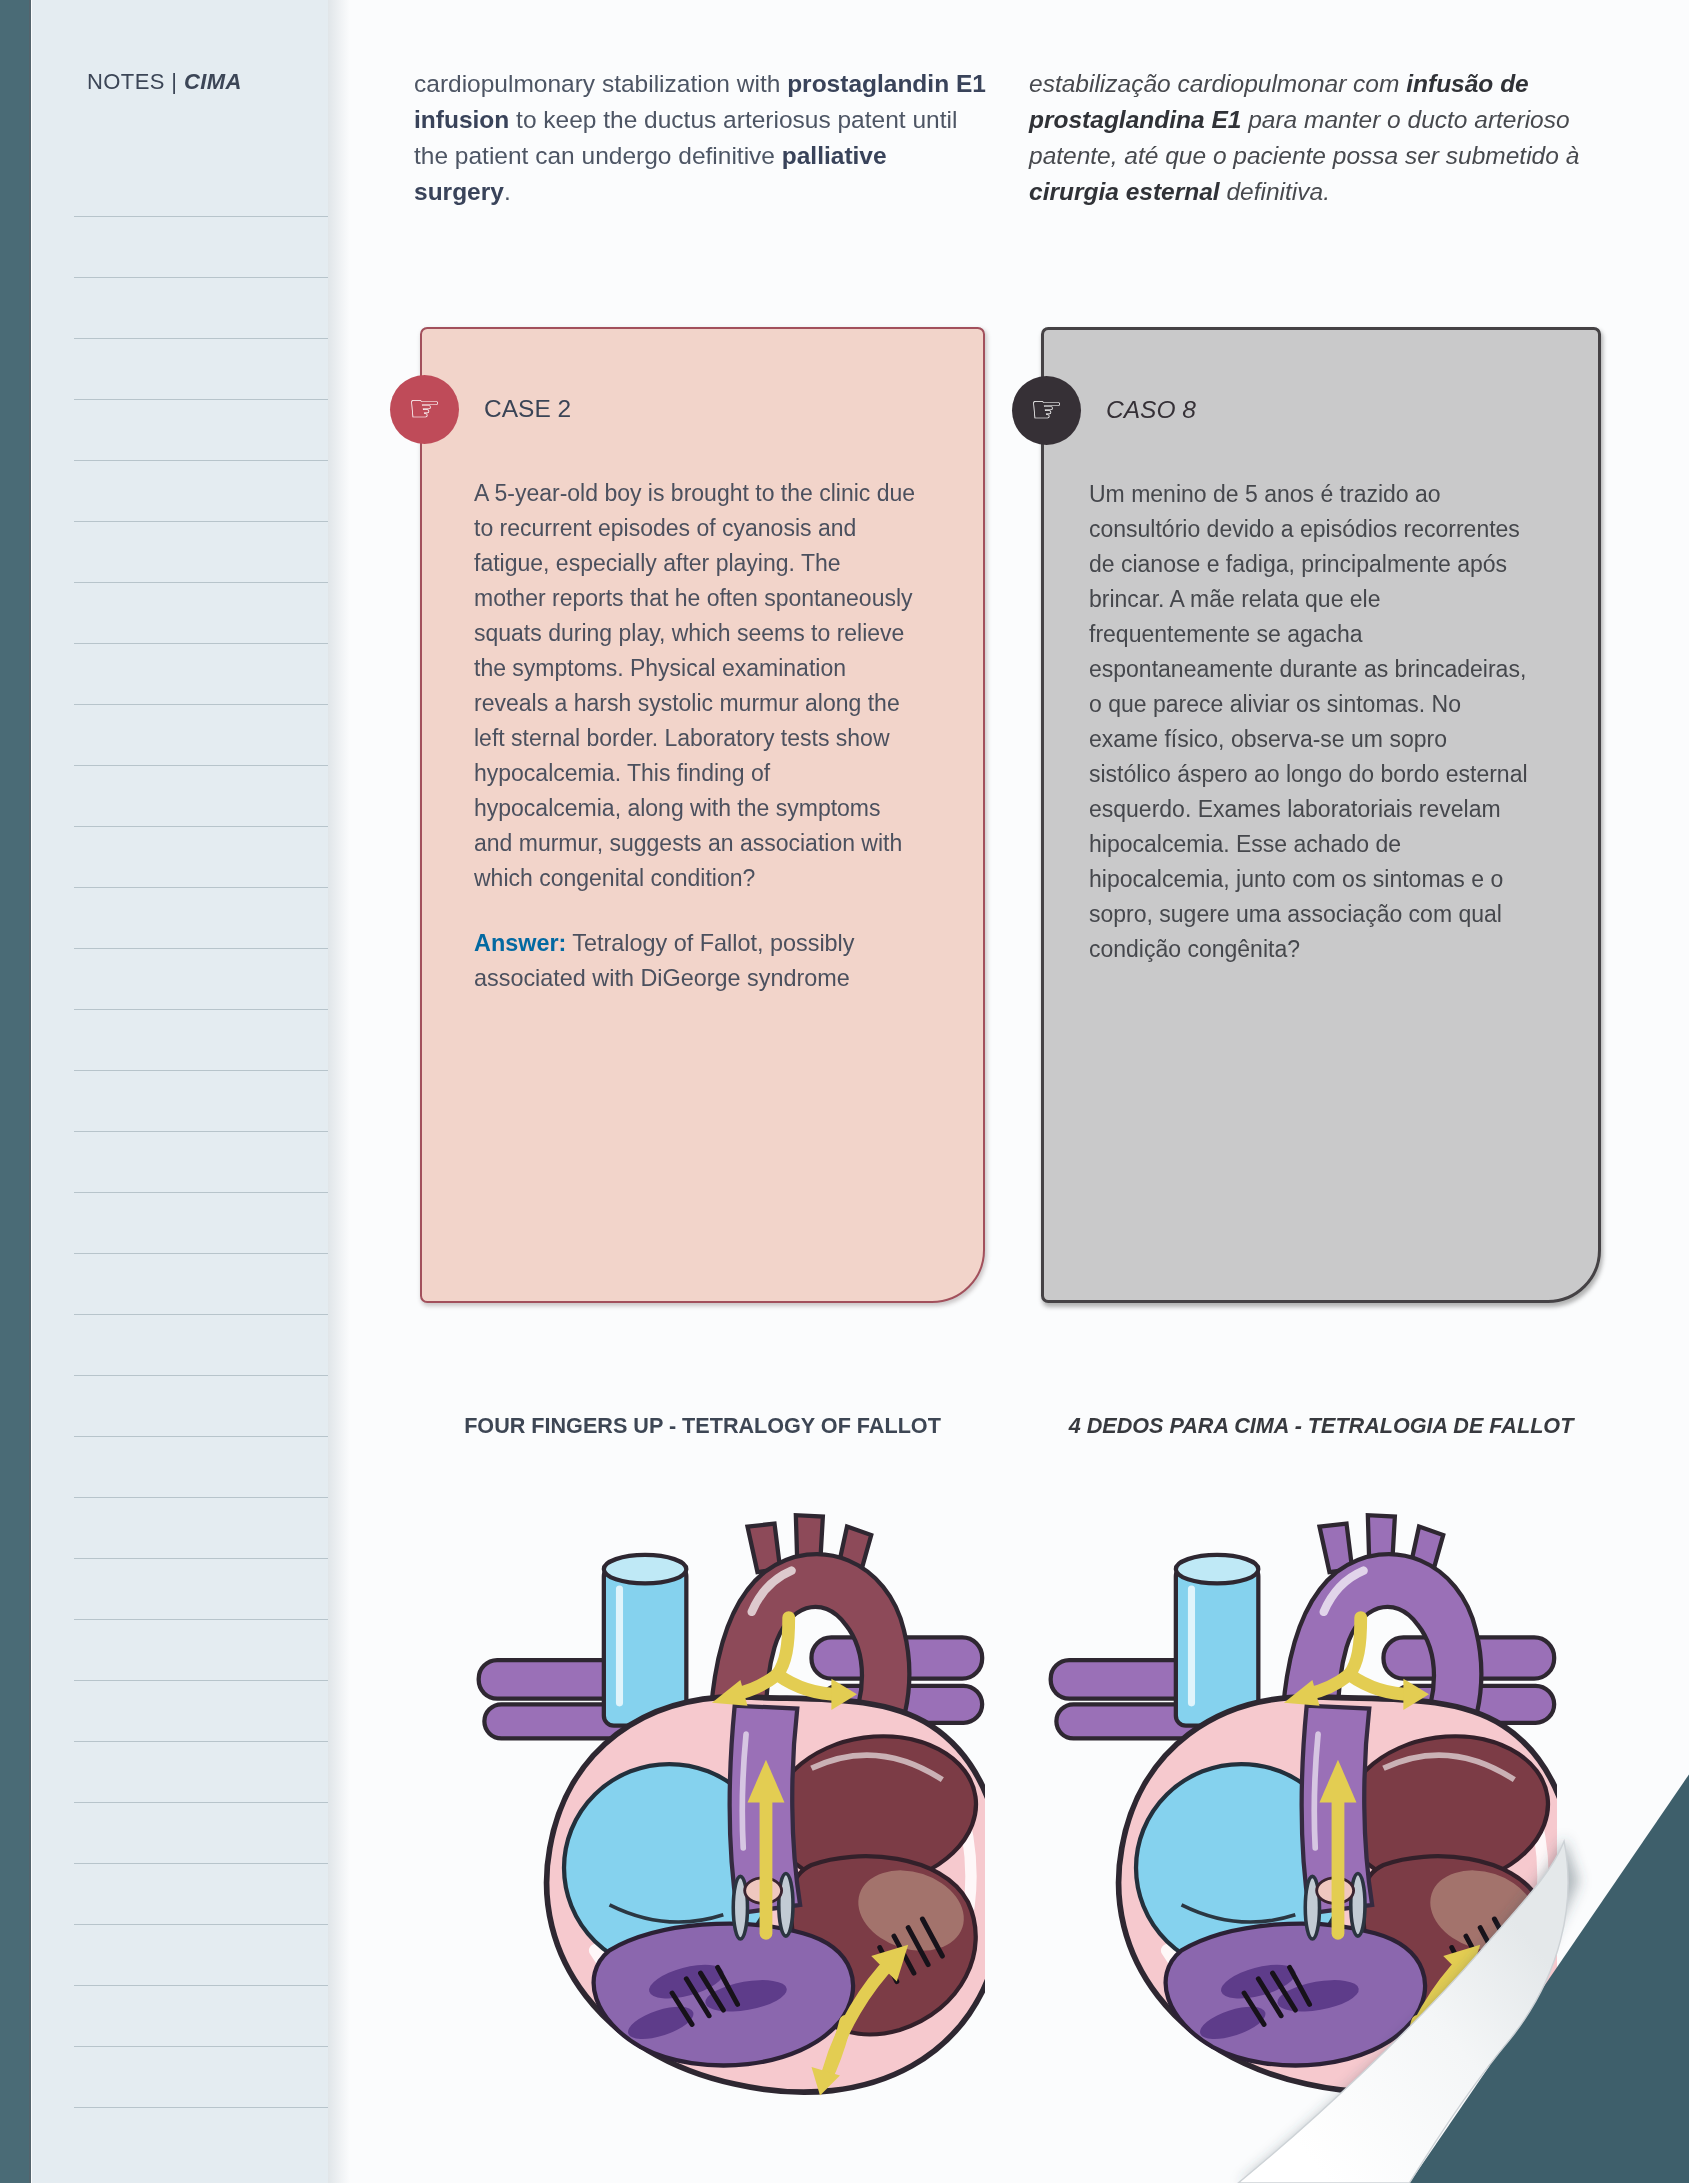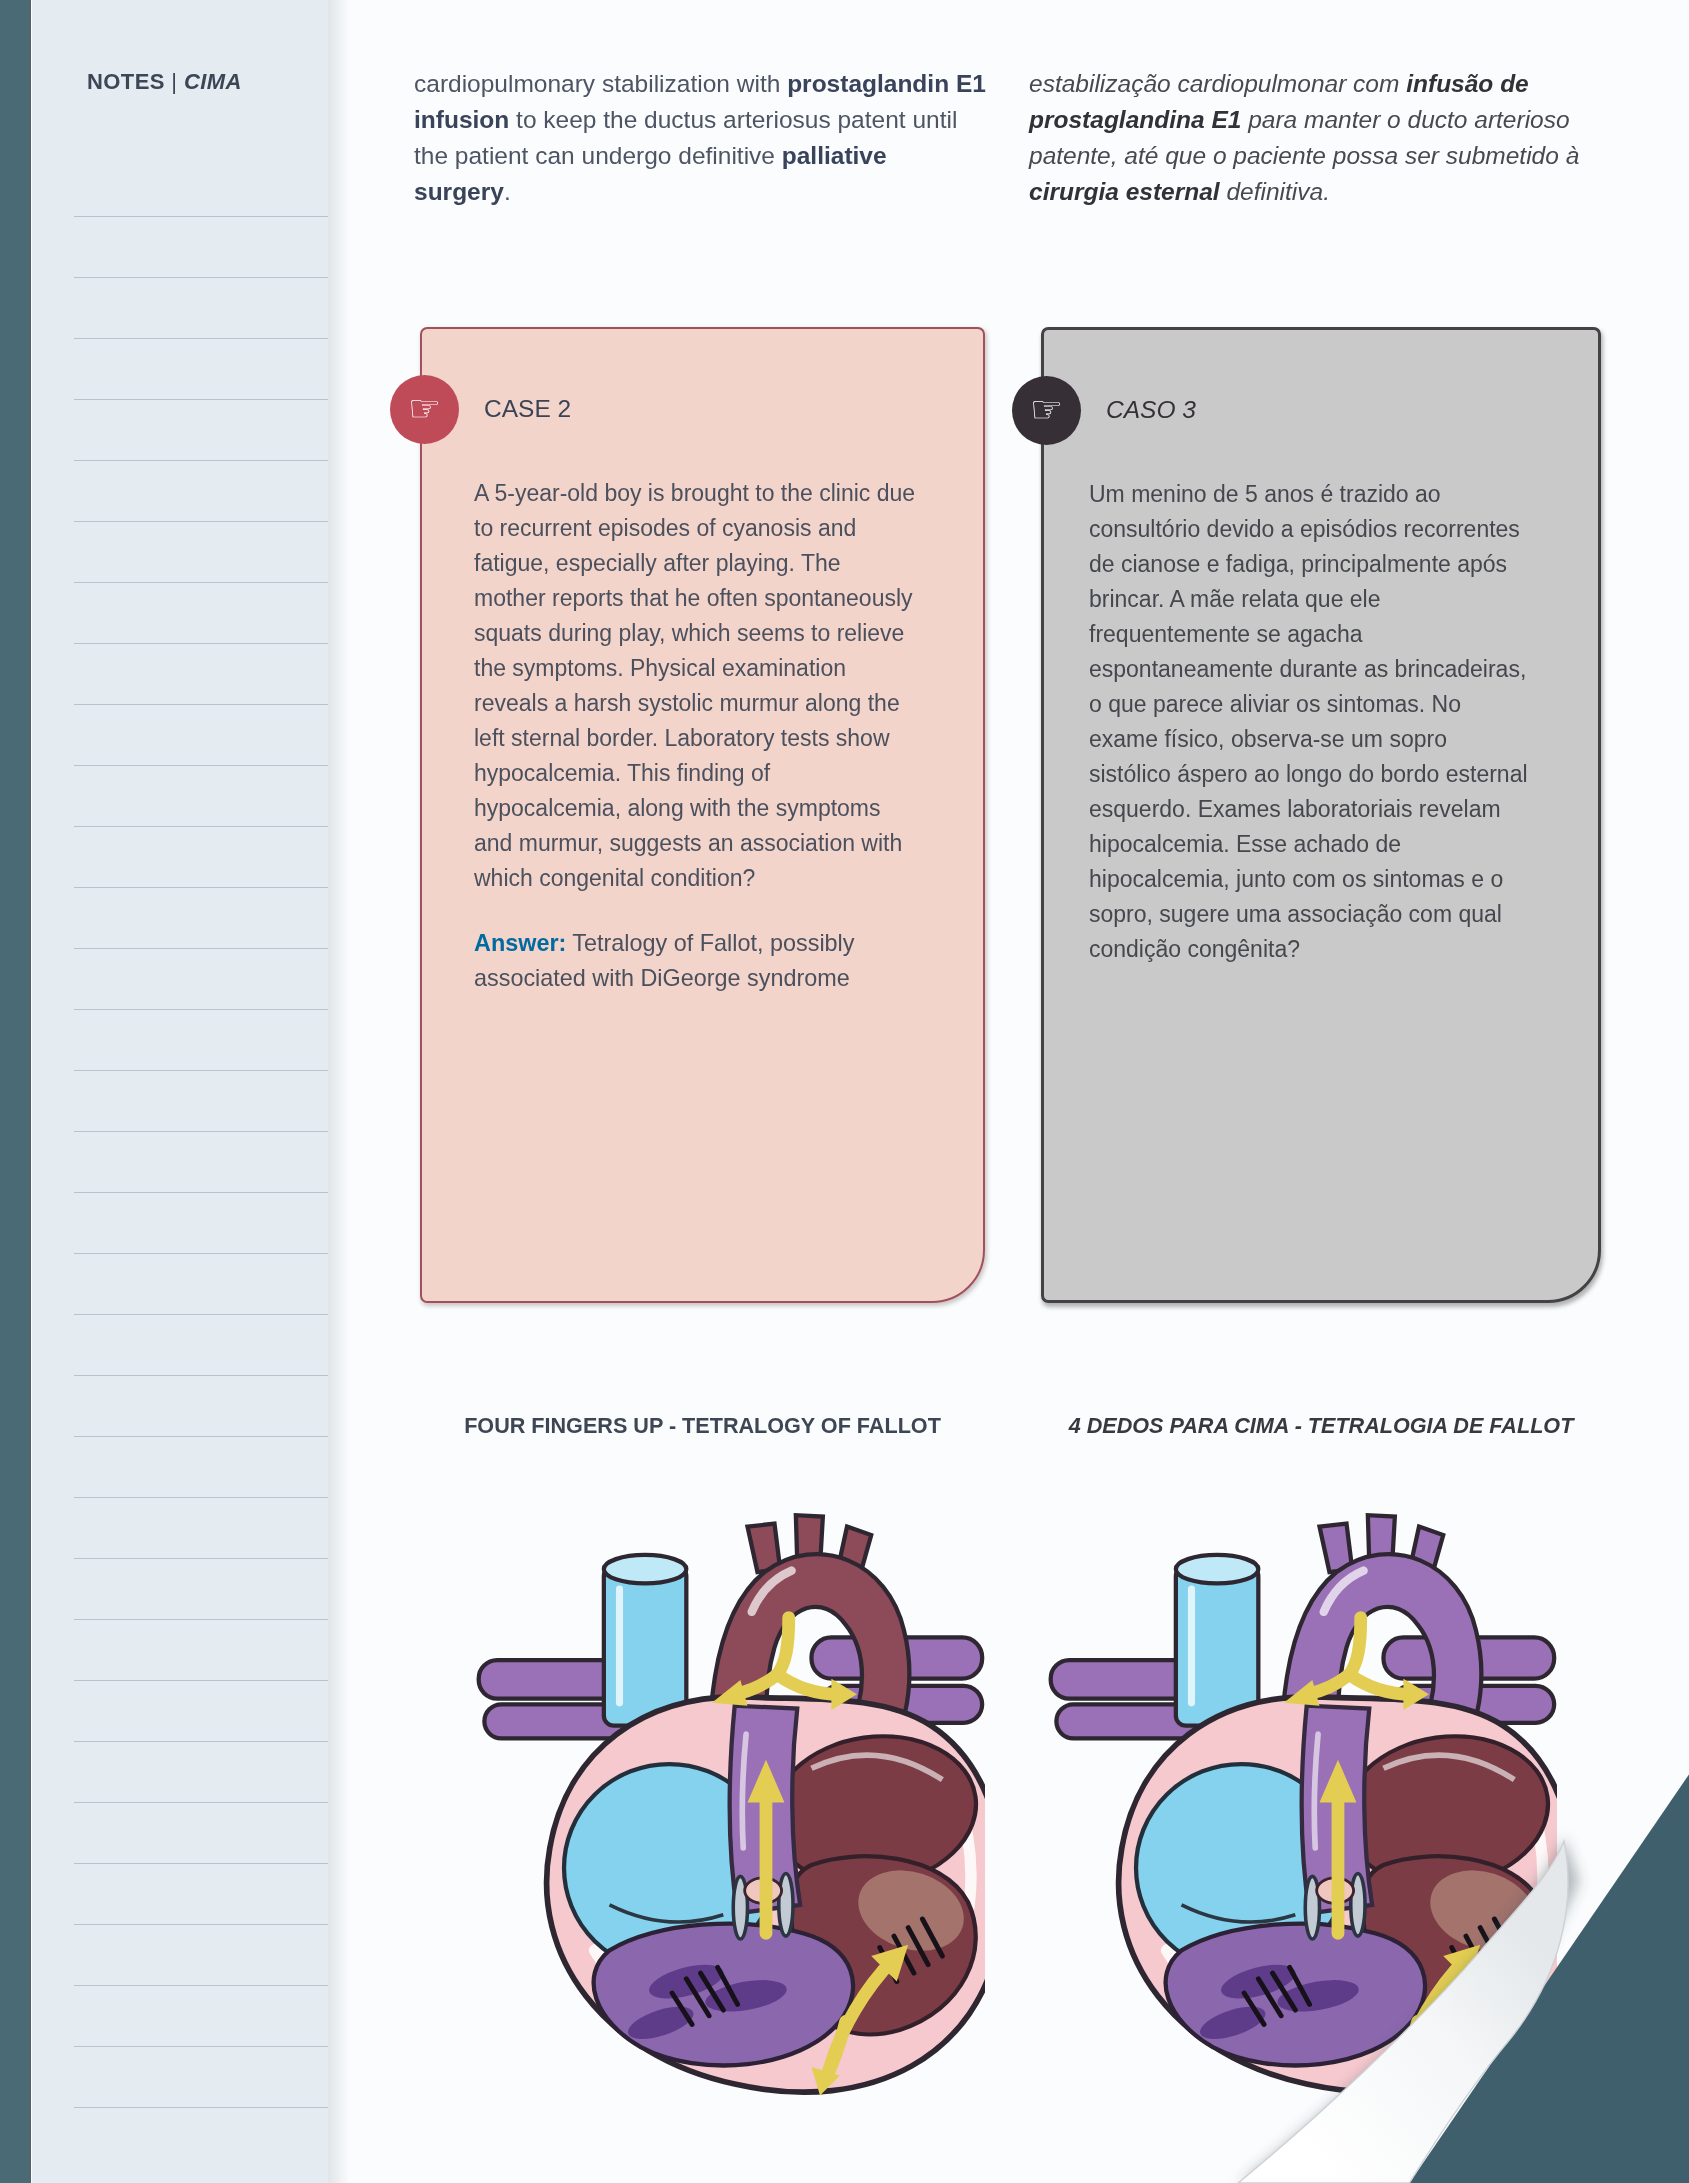--- a/index.html
+++ b/index.html
@@ -9,21 +9,21 @@
     font-family:"Liberation Sans", sans-serif;
   }
   .page{position:absolute;inset:0;background:var(--page-white,#fbfcfd);}
   
   .edge-strip{position:absolute;left:0;top:0;bottom:0;width:29px;background:var(--background-teal,#4a6b76);border-right:2.9px solid #54646d;z-index:5;}
   
   .notes{position:absolute;left:32px;top:0;bottom:0;width:296px;background:var(--notes-panel,#e4ecf1);z-index:1;}
   .notes::after{content:"";position:absolute;right:-21.6px;top:0;bottom:0;width:21.6px;
     background:linear-gradient(to right,rgba(145,162,172,.25),rgba(145,162,172,0));}
   .notes-title{position:absolute;left:55px;top:69px;font-size:22px;letter-spacing:0.4px;color:var(--title-navy,#3c4657);}
-  .notes-title .b{font-weight:bold;}
+  .notes-title .b{font-weight:normal;}
   .notes-title .i{font-style:italic;font-weight:600;}
   .rules{position:absolute;left:42px;right:0;top:216px;bottom:32px;
     background:repeating-linear-gradient(to bottom,var(--rule-line,#b7c4cb) 0 1.4px,transparent 1.4px 61px);}
   
   .intro{position:absolute;top:66px;font-size:24.5px;line-height:36px;color:var(--body-text,#4d5564);margin:0;}
   .intro b{color:#39435a;}
   .intro-en{left:414px;width:576px;}
   .intro-pt{left:1029px;width:633px;font-style:italic;color:var(--pt-text,#47494e);}
   .intro-pt b{color:#303237;}
   
@@ -80,21 +80,21 @@
     <p class="case-body">A 5-year-old boy is brought to the clinic due to recurrent episodes of cyanosis and fatigue, especially after playing. The mother reports that he often spontaneously squats during play, which seems to relieve the symptoms. Physical examination reveals a harsh systolic murmur along the left sternal border. Laboratory tests show hypocalcemia. This finding of hypocalcemia, along with the symptoms and murmur, suggests an association with which congenital condition?</p>
     <p class="case-answer">
       <b>Answer:</b><span> Tetralogy of Fallot, possibly associated with DiGeorge syndrome</span>
     </p>
   </section>
 
   <section class="case-box pt">
     <div class="badge">
       <span class="hand">☞</span>
     </div>
-    <h3 class="case-label">CASO 3</h3>
+    <h3 class="case-label">CASO 8</h3>
     <p class="case-body">Um menino de 5 anos é trazido ao consultório devido a episódios recorrentes de cianose e fadiga, principalmente após brincar. A mãe relata que ele frequentemente se agacha espontaneamente durante as brincadeiras, o que parece aliviar os sintomas. No exame físico, observa-se um sopro sistólico áspero ao longo do bordo esternal esquerdo. Exames laboratoriais revelam hipocalcemia. Esse achado de hipocalcemia, junto com os sintomas e o sopro, sugere uma associação com qual condição congênita?</p>
   </section>
 
   <h4 class="caption caption-en">FOUR FINGERS UP - TETRALOGY OF FALLOT</h4>
   <h4 class="caption caption-pt">4 DEDOS PARA CIMA - TETRALOGIA DE FALLOT</h4>
 
   <div class="heart-fig heart-en">
 <svg viewBox="0 0 360 450" width="100%" height="100%">
   <g stroke="var(--outline-dark)" stroke-width="3">
     <rect x="4" y="126" width="112" height="27" rx="13" fill="var(--vessel-purple)"></rect>

